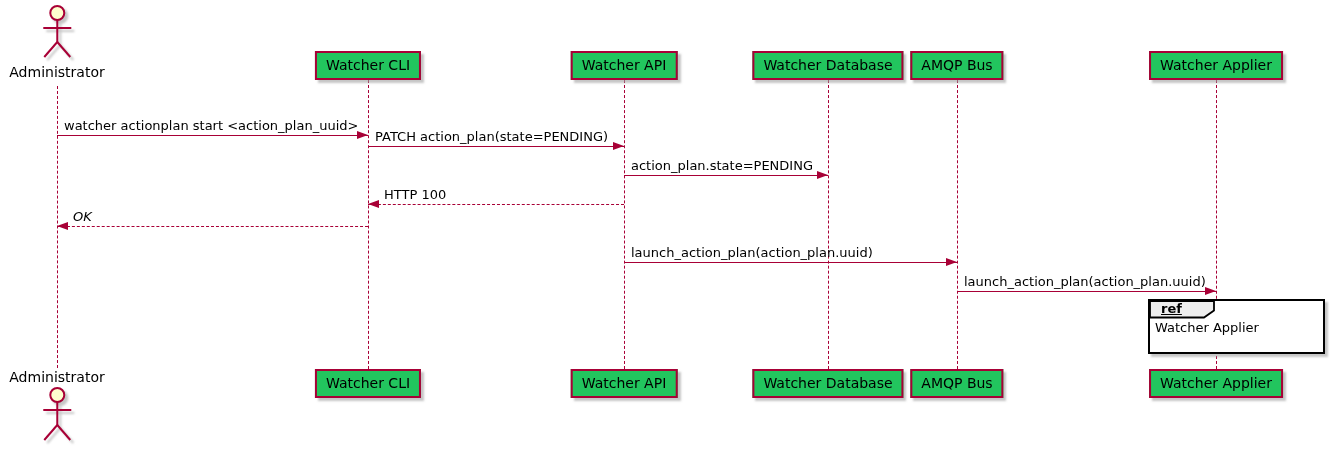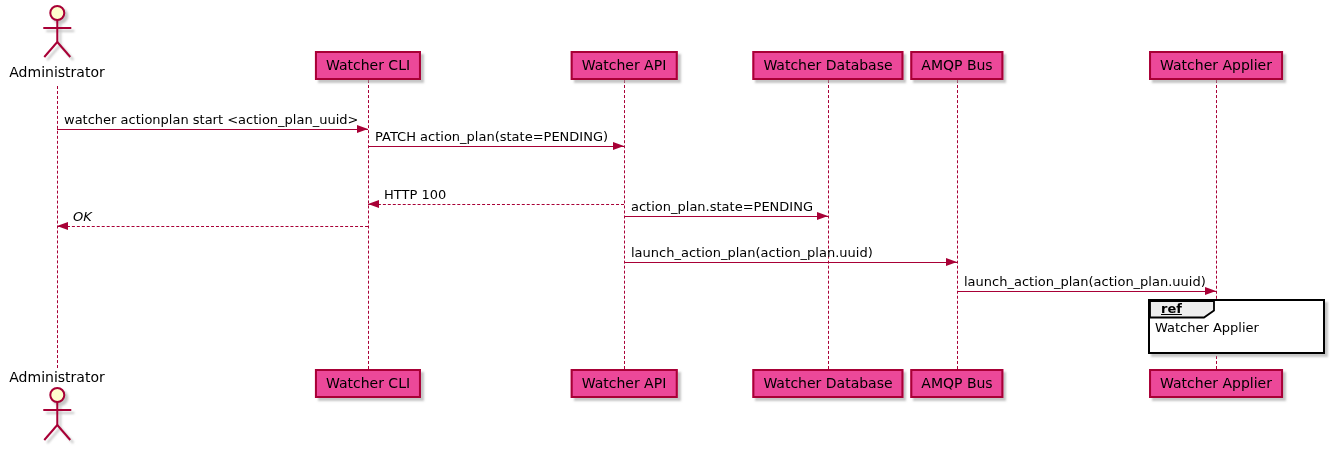--- a/index.html
+++ b/index.html
@@ -18,21 +18,21 @@
     position: absolute;
     width: 0;
     border-left: 1px dashed #A80036;
     z-index: 1;
   }
 
   
   .participant {
     position: absolute;
     transform: translateX(-50%);
-    background: #ec4899;
+    background: #22c55e;
     border: 2px solid #A80036;
     padding: 4px 9px;
     font-size: 14px;
     white-space: nowrap;
     box-shadow: 3px 3px 2px rgba(160,160,160,0.6);
     z-index: 3;
     line-height: 17px;
   }
 
   
@@ -137,35 +137,35 @@
   <div class="participant" style="left:828px; top:51px;">Watcher Database</div>
   <div class="participant" style="left:957px; top:51px;">AMQP Bus</div>
   <div class="participant" style="left:1216px; top:51px;">Watcher Applier</div>
 
   <div class="participant" style="left:368px; top:369px;">Watcher CLI</div>
   <div class="participant" style="left:624px; top:369px;">Watcher API</div>
   <div class="participant" style="left:828px; top:369px;">Watcher Database</div>
   <div class="participant" style="left:957px; top:369px;">AMQP Bus</div>
   <div class="participant" style="left:1216px; top:369px;">Watcher Applier</div>
 
-  <div class="message" style="left:57px; top:112px; width:311px;">
+  <div class="message" style="left:57px; top:118px; width:311px;">
     <div class="msg-label">watcher actionplan start &lt;action_plan_uuid&gt;</div>
     <div class="msg-line">
         <span class="arrowhead right"></span>
       </div>
   </div>
 
   <div class="message" style="left:368px; top:129px; width:256px;">
     <div class="msg-label">PATCH action_plan(state=PENDING)</div>
     <div class="msg-line">
         <span class="arrowhead right"></span>
       </div>
   </div>
 
-  <div class="message" style="left:624px; top:158px; width:204px;margin-top:41px;">
+  <div class="message" style="left:624px; top:158px; width:204px;">
     <div class="msg-label">action_plan.state=PENDING</div>
     <div class="msg-line">
         <span class="arrowhead right"></span>
       </div>
   </div>
 
   <div class="message return" style="left:368px; top:187px; width:256px;">
     <div class="msg-label">HTTP 100</div>
     <div class="msg-line">
         <span class="arrowhead left"></span>

